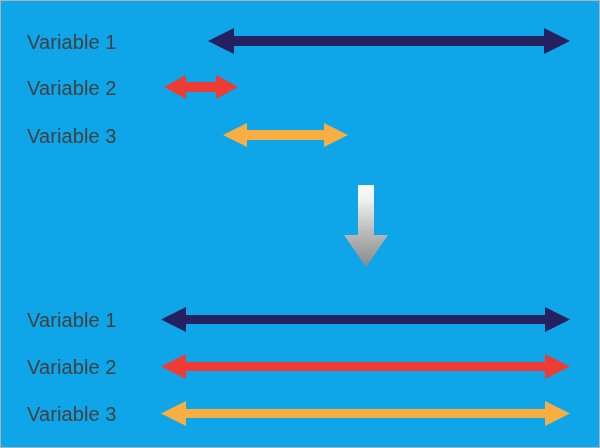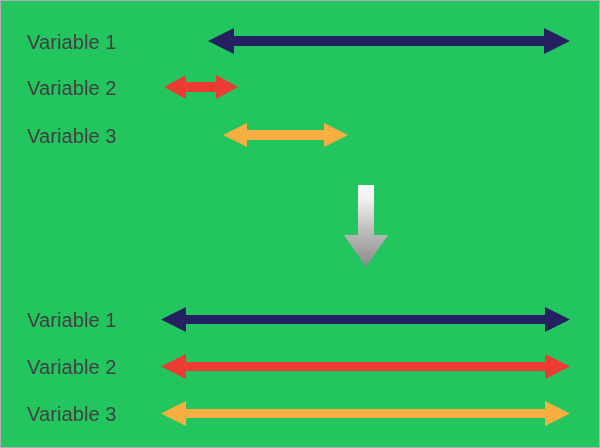--- a/index.html
+++ b/index.html
@@ -7,21 +7,21 @@
     padding: 0;
     background: #ffffff;
   }
   body {
     font-family: "Liberation Sans", sans-serif;
   }
   #figure {
     position: relative;
     width: 600px;
     height: 448px;
-    background: #22c55e;
+    background: #0ea5e9;
     border: 1px solid #b0b0b0;
     box-sizing: border-box;
     overflow: hidden;
   }
   .label {
     position: absolute;
     font-family: "Liberation Sans", sans-serif;
     font-size: 20px;
     font-weight: 400;
     color: #414141;

